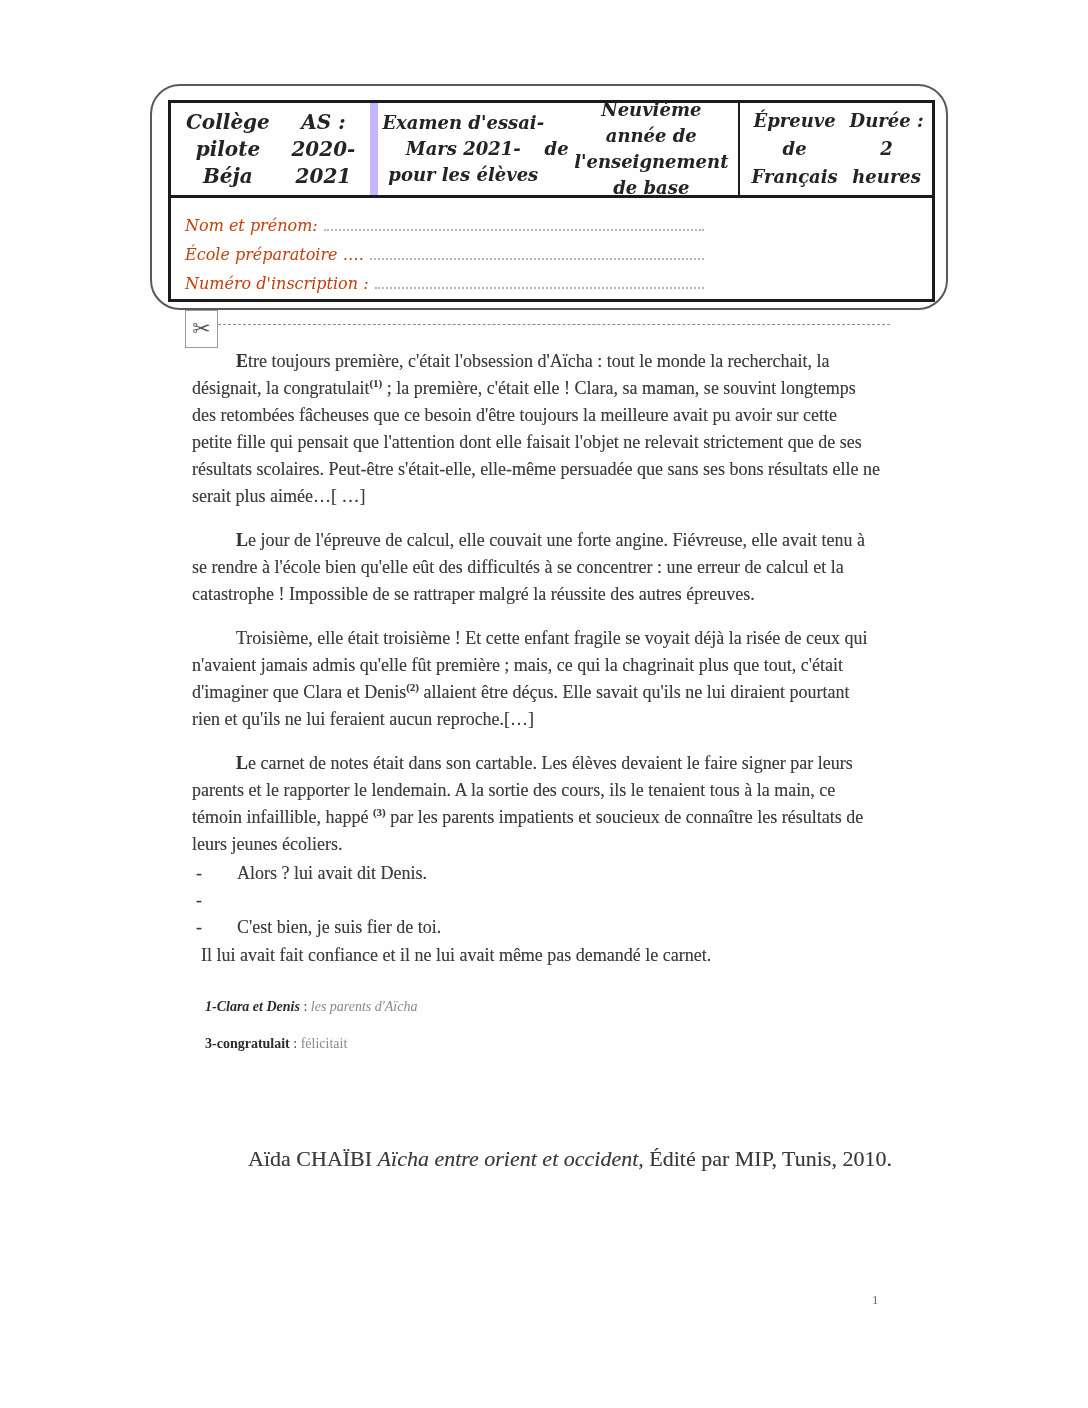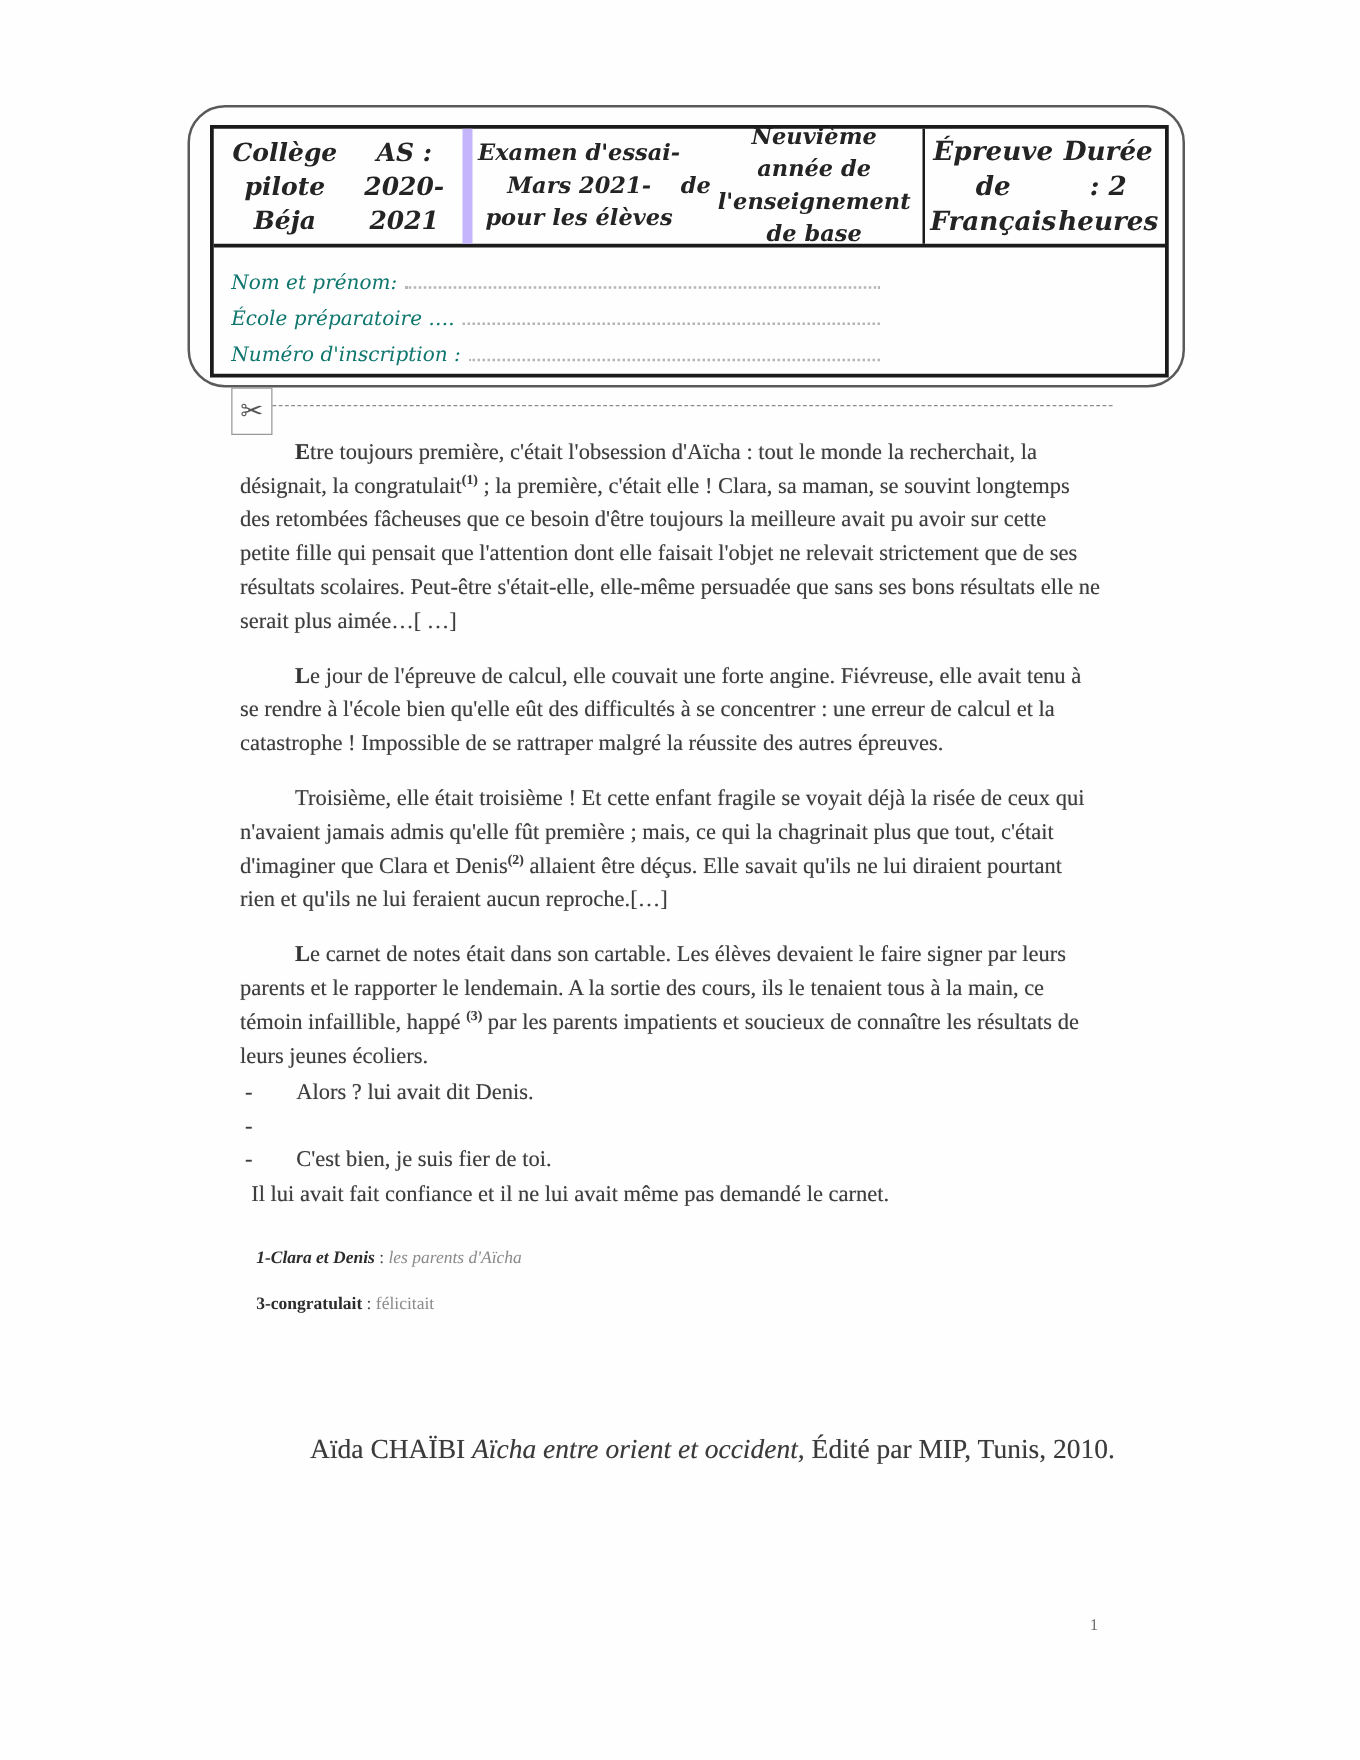--- a/index.html
+++ b/index.html
@@ -38,35 +38,35 @@
     align-items: center;
     text-align: center;
     font-family: "DejaVu Serif", serif;
     font-style: italic;
     font-weight: bold;
     color: #242424;
     padding: 2px 4px;
   }
   .cell-school { width: 207px; border-right: 8px solid #c4b5fd; font-size: 20px; line-height: 27px; }
   .cell-exam   { width: 362px; border-right: 2px solid #1b1b1b; font-size: 18px; line-height: 26px; }
-  .cell-subject{ flex: 1; font-size: 21px; line-height: 28px; }
+  .cell-subject{ flex: 1; font-size: 18px; line-height: 28px; }
 
   .fields {
     padding: 18px 0 0 14px;
   }
   .field-row {
     display: flex;
     align-items: baseline;
     margin-bottom: 10px;
   }
   .field-label {
     font-family: "DejaVu Serif", serif;
     font-style: italic;
     font-size: 16px;
-    color: #0f766e;
+    color: #c2410c;
     white-space: nowrap;
   }
   .field-line {
     flex: 1;
     border-bottom: 2px dotted #b5b5b5;
     height: 12px;
     margin-left: 6px;
     margin-right: 228px;
   }
 

